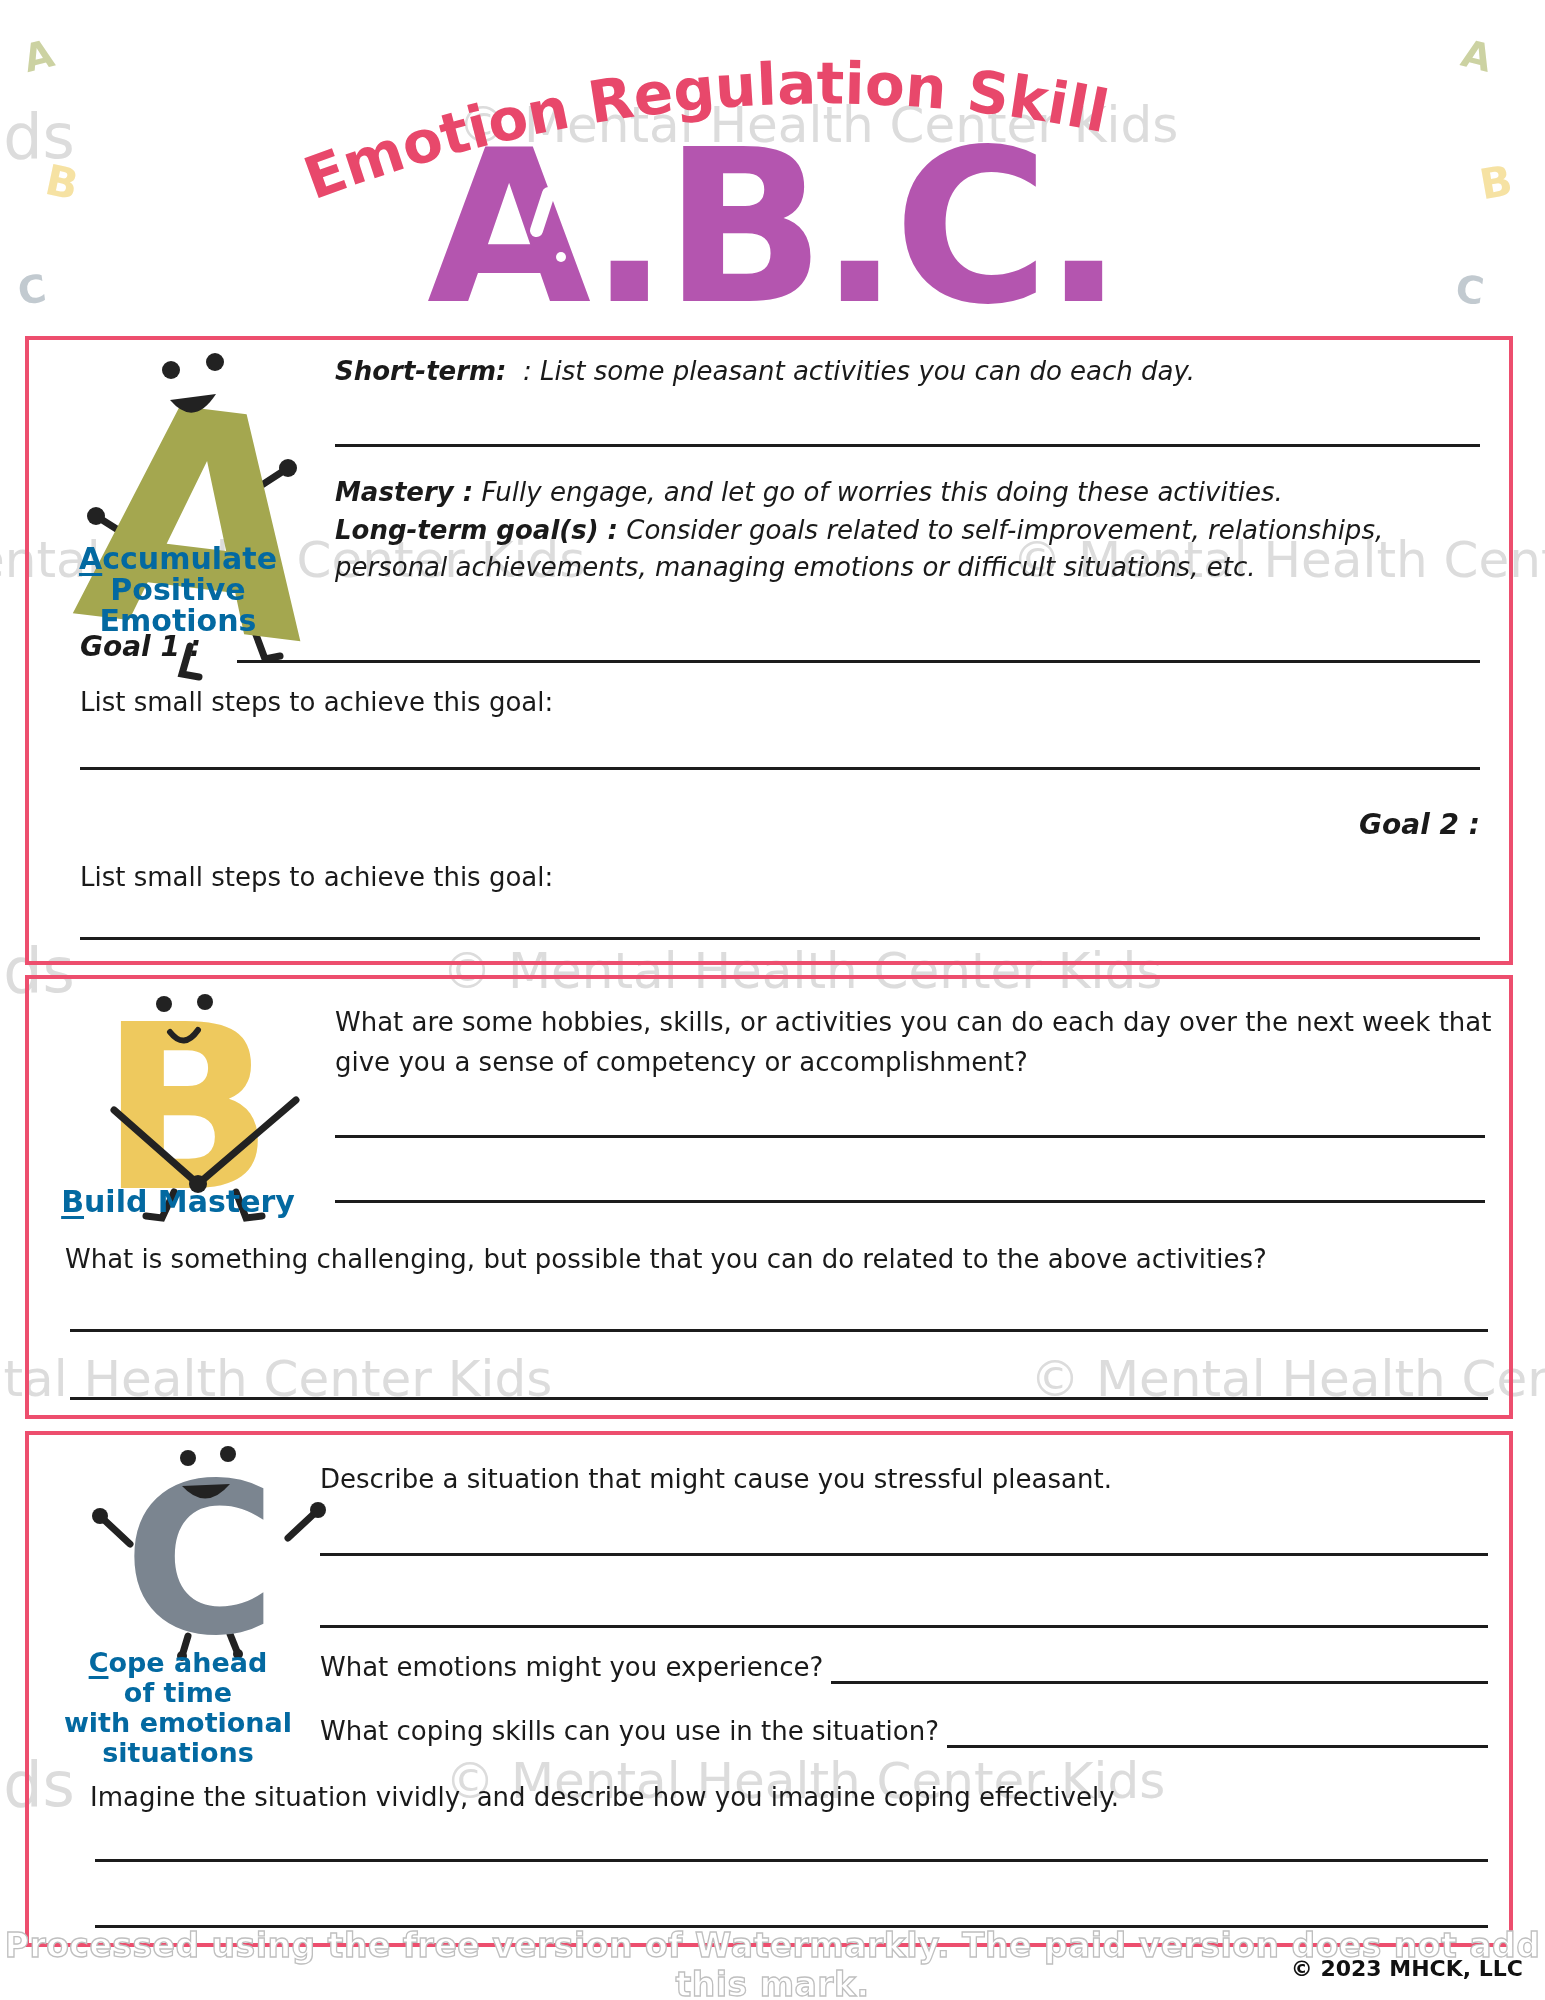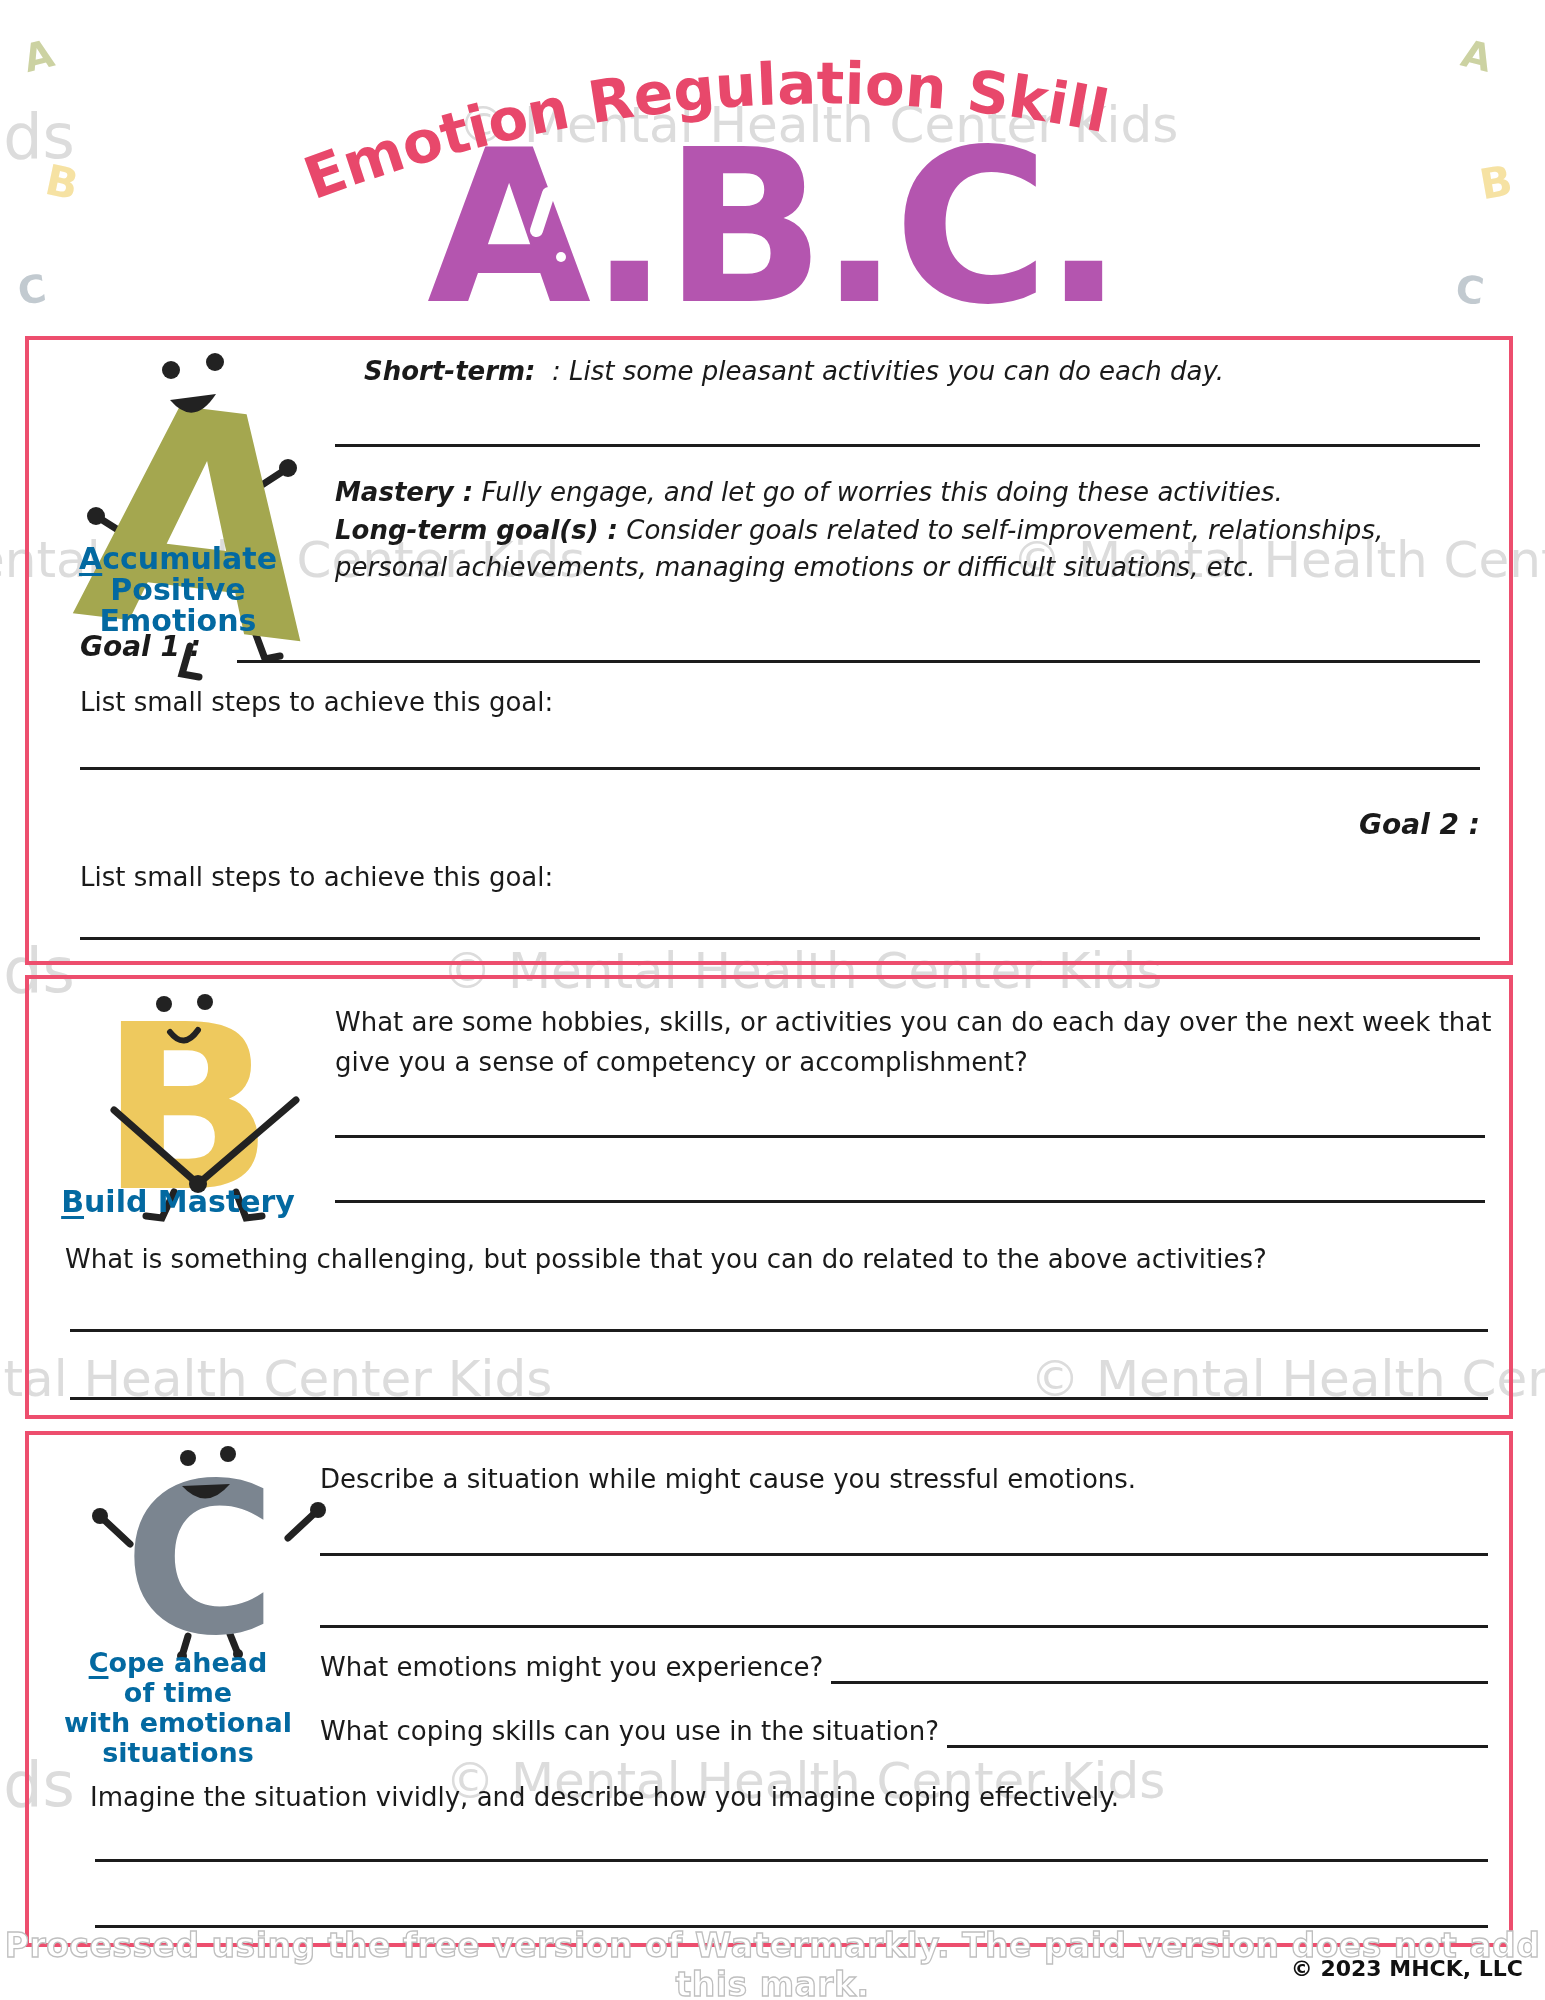--- a/index.html
+++ b/index.html
@@ -110,21 +110,21 @@
     <circle cx="99" cy="22" r="9" fill="#222"></circle>
     <circle cx="143" cy="14" r="9" fill="#222"></circle>
     <path d="M 98 52 Q 122 80 144 46 Z" fill="#222"></path>
   </svg>
 
   <div class="sect-label label-a">
     <div><span class="first">A</span><span>ccumulate</span></div>
     <div>Positive Emotions</div>
   </div>
 
-  <div class="t ital" style="left:335px; top:352px; width:1160px;margin-left:29px;">
+  <div class="t ital" style="left:335px; top:352px; width:1160px;">
     <span class="blabel">Short-term:</span>&nbsp;
     <span>: List some pleasant activities you can do each day.</span>
   </div>
   <div class="answer-line" style="left:335px; top:417px; width:1145px;"></div>
 
   <div class="t ital" style="left:335px; top:473px; width:1160px;">
     <span class="blabel">Mastery :</span>
     <span>Fully engage, and let go of worries this doing these activities.</span>
   </div>
   <div class="t ital" style="left:335px; top:512px; width:1160px; line-height:37px;">
@@ -193,21 +193,21 @@
     <path d="M 100 40 Q 124 66 148 38 Z" fill="#222"></path>
   </svg>
 
   <div class="sect-label label-c">
     <div><span class="first">C</span><span>ope ahead</span></div>
     <div>of time</div>
     <div>with emotional</div>
     <div>situations</div>
   </div>
 
-  <div class="t" style="left:320px; top:1460px; width:1170px;">Describe a situation while might cause you stressful emotions.</div>
+  <div class="t" style="left:320px; top:1460px; width:1170px;">Describe a situation that might cause you stressful pleasant.</div>
   <div class="answer-line" style="left:320px; top:1526px; width:1168px;"></div>
   <div class="answer-line" style="left:320px; top:1598px; width:1168px;"></div>
 
   <div class="flex-row" style="left:320px; top:1652px; width:1168px;">
     <span class="q">What emotions might you experience?</span>
     <div class="fill-line"></div>
   </div>
   <div class="flex-row" style="left:320px; top:1716px; width:1168px;">
     <span class="q">What coping skills can you use in the situation?</span>
     <div class="fill-line"></div>

